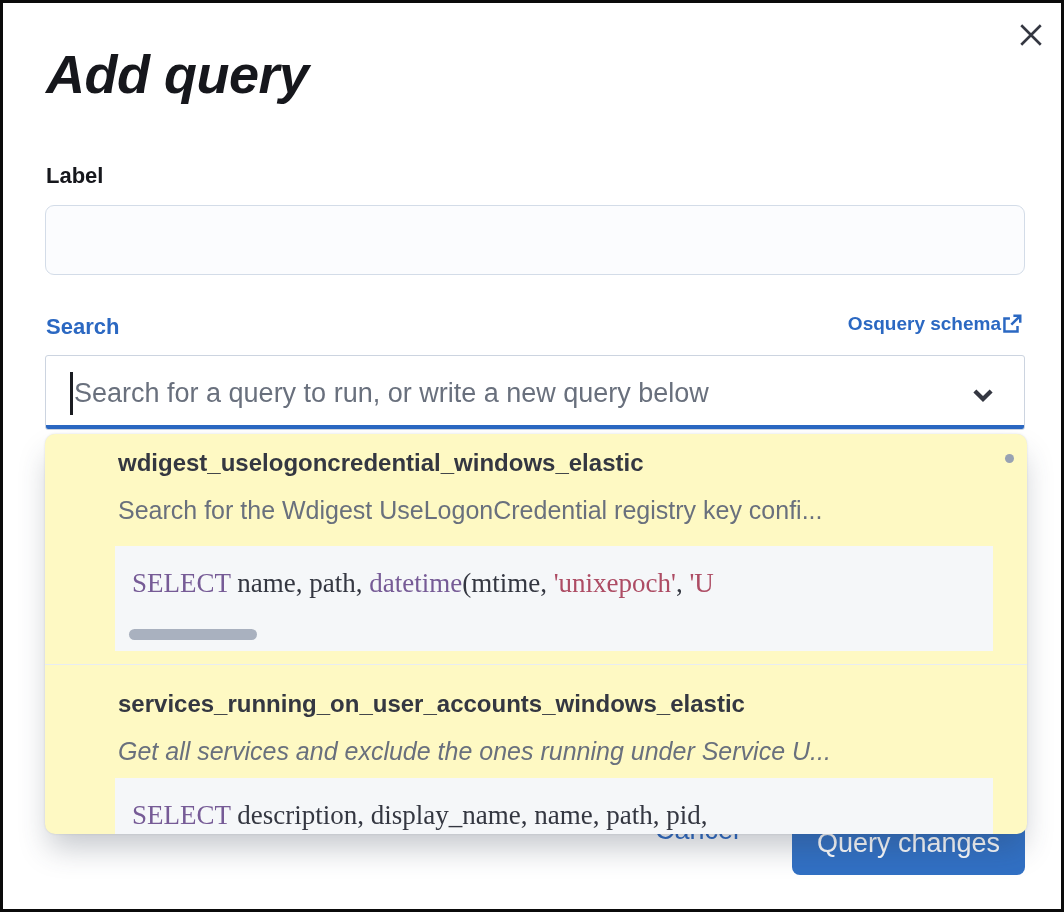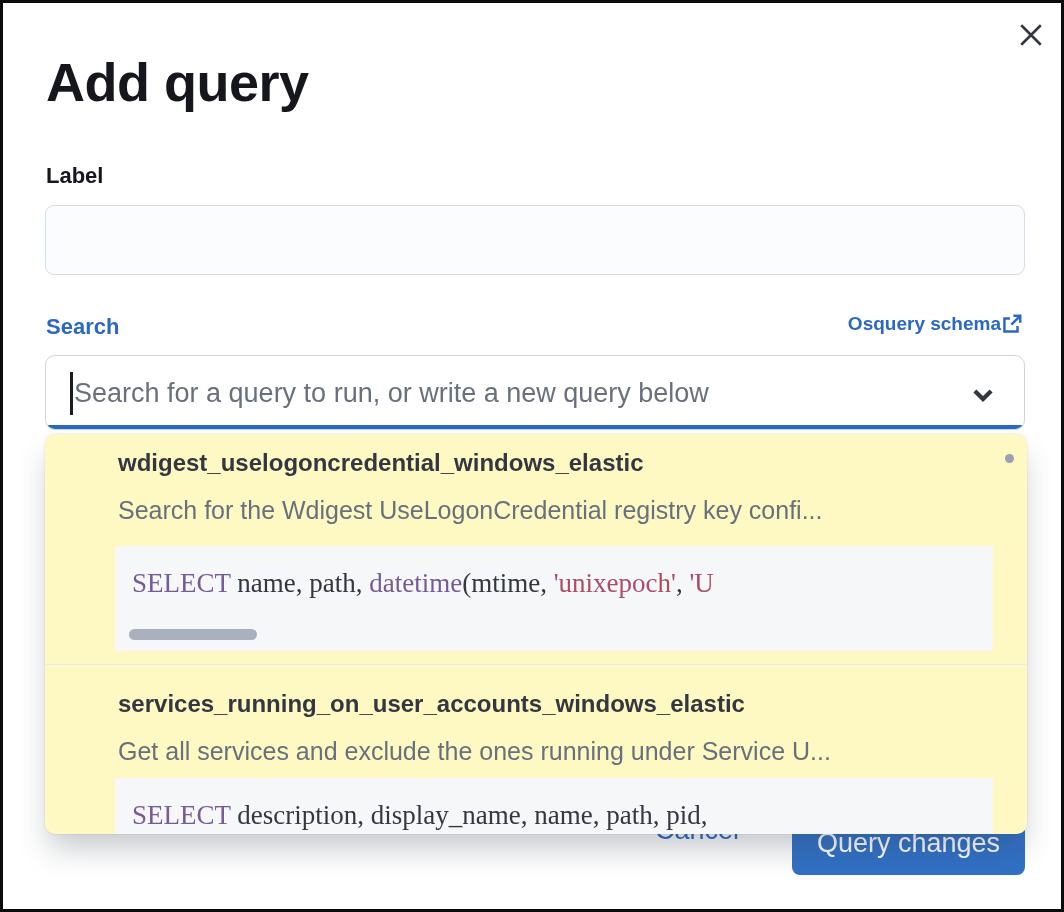--- a/index.html
+++ b/index.html
@@ -28,23 +28,24 @@
     overflow:hidden;
   }
   .close-btn{
     position:absolute;top:14px;right:12px;
     width:36px;height:36px;
     display:flex;align-items:center;justify-content:center;
     cursor:pointer;background:none;border:none;
   }
   .close-btn svg{width:26px;height:26px;stroke:var(--dark);stroke-width:1.6;}
   .modal-title{
-    position:absolute;left:43px;top:48px;
+    position:absolute;left:43px;top:40px;
     font-size:54px;font-weight:700;color:var(--title-dark);
     letter-spacing:-0.5px;
+    font-style:italic;
   }
   .field-label{
     position:absolute;left:43px;
     font-size:22px;font-weight:700;color:var(--title-dark);
   }
   .label-field-label{top:160px;}
   .label-input{
     position:absolute;left:42px;top:202px;
     width:980px;height:70px;
     background:var(--input-bg);
@@ -60,21 +61,21 @@
     display:flex;align-items:center;
     font-size:19px;font-weight:700;color:var(--blue);
     text-decoration:none;cursor:pointer;
   }
   .schema-link svg{width:22px;height:22px;stroke:var(--blue);stroke-width:1.8;fill:none;}
   .combobox{
     position:absolute;left:42px;top:352px;
     width:980px;height:75px;
     background:#fff;
     border:1px solid #ccd4e0;
-    border-radius:10px;
+    border-radius:3px;
     overflow:hidden;
   }
   .combobox .focus-underline{
     position:absolute;left:0;right:0;bottom:0;height:4px;
     background:var(--blue);
   }
   .combobox .caret{
     position:absolute;left:24px;top:16px;width:3px;height:43px;
     background:#1a1c21;
   }
@@ -152,21 +153,21 @@
   }
   .option-divider{
     position:absolute;left:0;top:230px;width:100%;height:1px;
     background:var(--divider);
   }
   
   .option-1 .option-title{top:15px;}
   .option-1 .option-desc{top:62px;}
   .option-1 .code-block{top:112px;height:105px;}
   .option-2 .option-title{top:256px;}
-  .option-2 .option-desc{top:303px;}
+  .option-2 .option-desc{top:303px;font-style:italic;}
   .option-2 .code-block{top:344px;height:120px;}
 </style>
 </head>
 <body>
 
 <div class="modal">
 
   <button class="close-btn" aria-label="Close">
     <svg viewBox="0 0 16 16">
         <path d="M2 2 L14 14 M14 2 L2 14" fill="none"></path>

